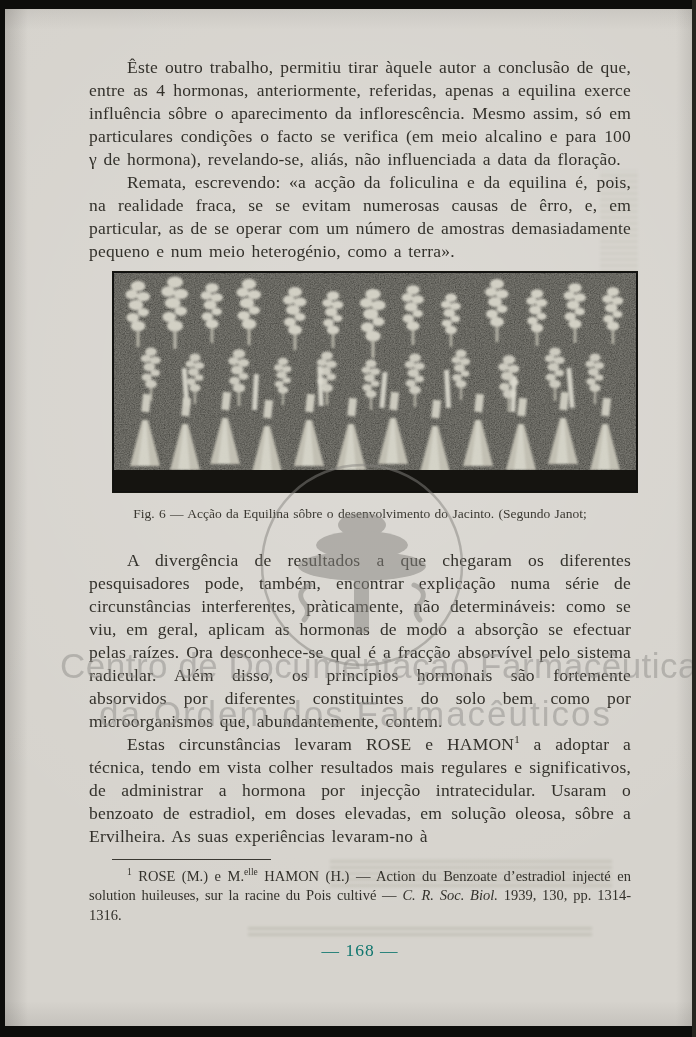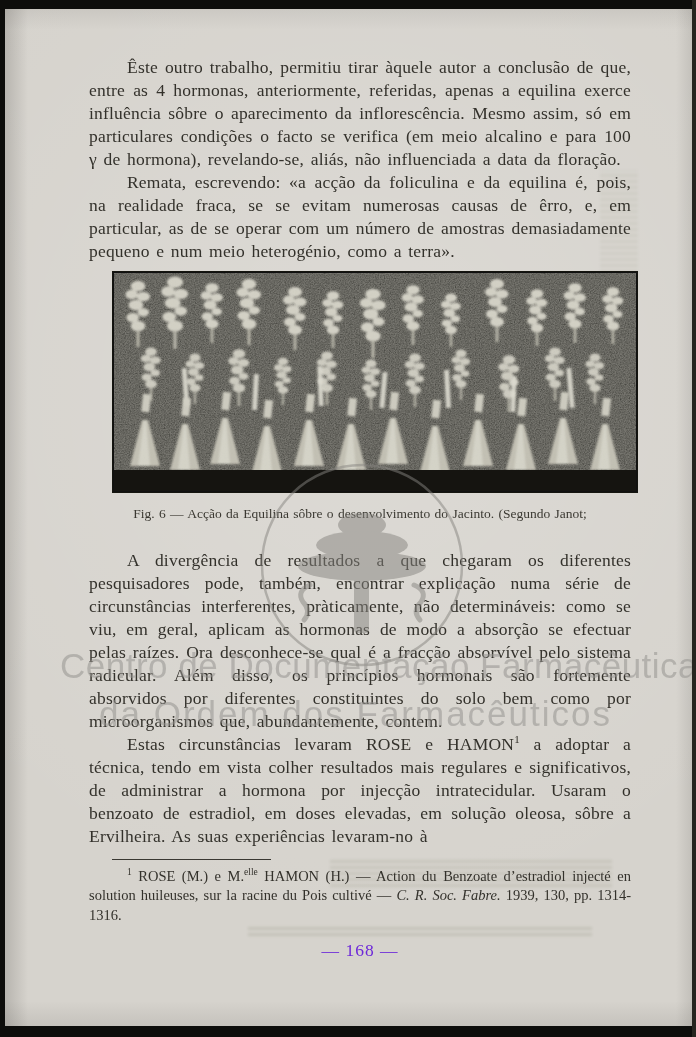--- a/index.html
+++ b/index.html
@@ -40,21 +40,21 @@
     color:#3b3932;word-spacing:1px;
   }
 
   .footnote-sep{margin:11px 0 7px 23px;width:159px;border:0;border-top:1.7px solid #3a3832;}
   p.footnote{
     margin:0;font-size:14.5px;line-height:19.5px;text-align:justify;
     text-indent:38px;word-spacing:1px;color:#33312b;
   }
   p.footnote sup{font-size:9.5px;line-height:0;}
   p.footnote i{font-style:italic;}
-  .pageno{margin-top:15px;text-align:center;font-size:17.5px;letter-spacing:1px;color:#6d28d9;}
+  .pageno{margin-top:15px;text-align:center;font-size:17.5px;letter-spacing:1px;color:#0f766e;}
 
   
   .wm{
     position:absolute;z-index:5;pointer-events:none;white-space:nowrap;
     color:rgba(150,148,143,0.55);
     font-family:"Liberation Sans","DejaVu Sans",sans-serif;
     font-size:35px;
   }
   .wm.l1{left:60px;top:646px;letter-spacing:0.5px;}
   .wm.l2{left:99px;top:694px;letter-spacing:2px;}
@@ -184,21 +184,21 @@
         <div>Fig. 6 — Acção da Equilina sôbre o desenvolvimento do Jacinto. (Segundo Janot;</div>
       </figcaption>
     </figure>
 
     <p class="body para3">A divergência de resultados a que chegaram os diferentes pesquisadores pode, também, encontrar explicação numa série de circunstâncias interferentes, pràticamente, não determináveis: como se viu, em geral, aplicam as hormonas de modo a absorção se efectuar pelas raízes. Ora desconhece-se qual é a fracção absorvível pelo sistema radicular. Além disso, os princípios hormonais são fortemente absorvidos por diferentes constituintes do solo bem como por microorganismos que, abundantemente, contem.</p>
 
     <p class="body"><span>Estas circunstâncias levaram ROSE e HAMON</span><sup>1</sup><span> a adoptar a técnica, tendo em vista colher resultados mais regulares e significativos, de administrar a hormona por injecção intratecidular. Usaram o benzoato de estradiol, em doses elevadas, em solução oleosa, sôbre a Ervilheira. As suas experiências levaram-no à</span></p>
 
     <div class="footnote-sep"></div>
 
-    <p class="footnote"><sup>1</sup><span> ROSE (M.) e M.</span><sup>elle</sup><span> HAMON (H.) — Action du Benzoate d’estradiol injecté en solution huileuses, sur la racine du Pois cultivé — </span><i>C. R. Soc. Fabre.</i><span> 1939, 130, pp. 1314-1316.</span></p>
+    <p class="footnote"><sup>1</sup><span> ROSE (M.) e M.</span><sup>elle</sup><span> HAMON (H.) — Action du Benzoate d’estradiol injecté en solution huileuses, sur la racine du Pois cultivé — </span><i>C. R. Soc. Biol.</i><span> 1939, 130, pp. 1314-1316.</span></p>
 
     <div class="pageno">— 168 —</div>
   </div>
 
   <div class="wm l1">Centro de Documentação Farmacêutica</div>
   <div class="wm l2">da Ordem dos Farmacêuticos</div>
 
   <div class="stamp">
     <svg width="220" height="220" viewBox="0 0 220 220">
       <g opacity="0.5">

